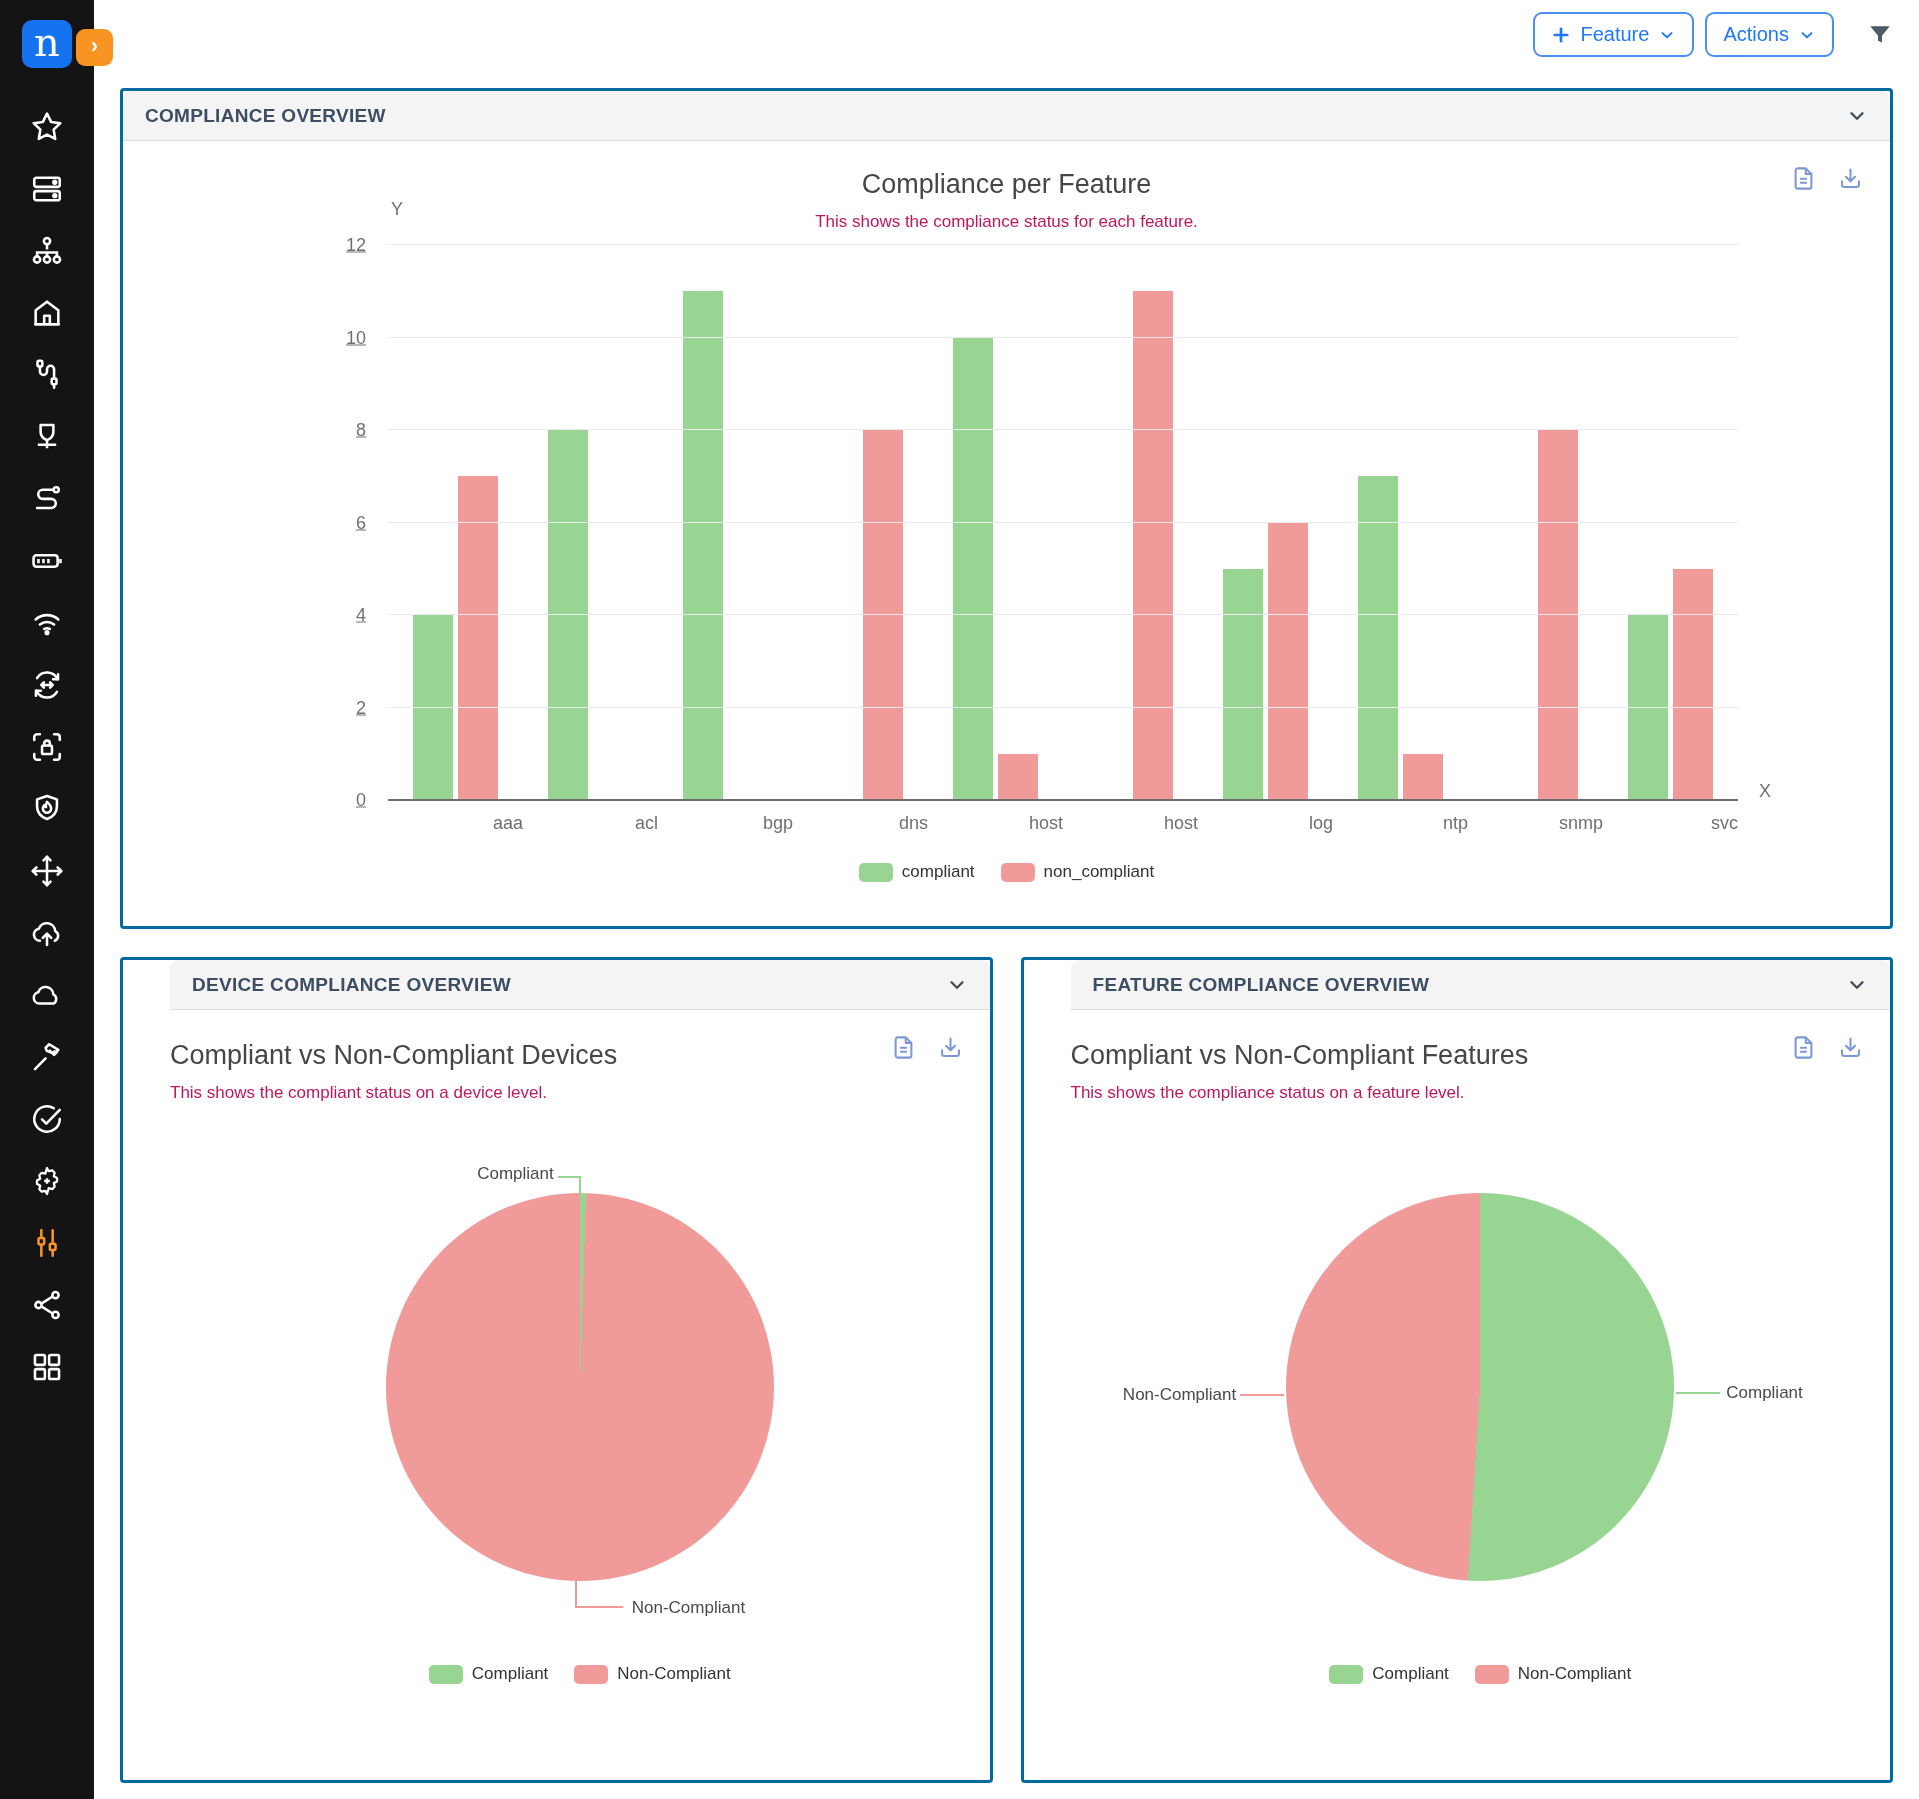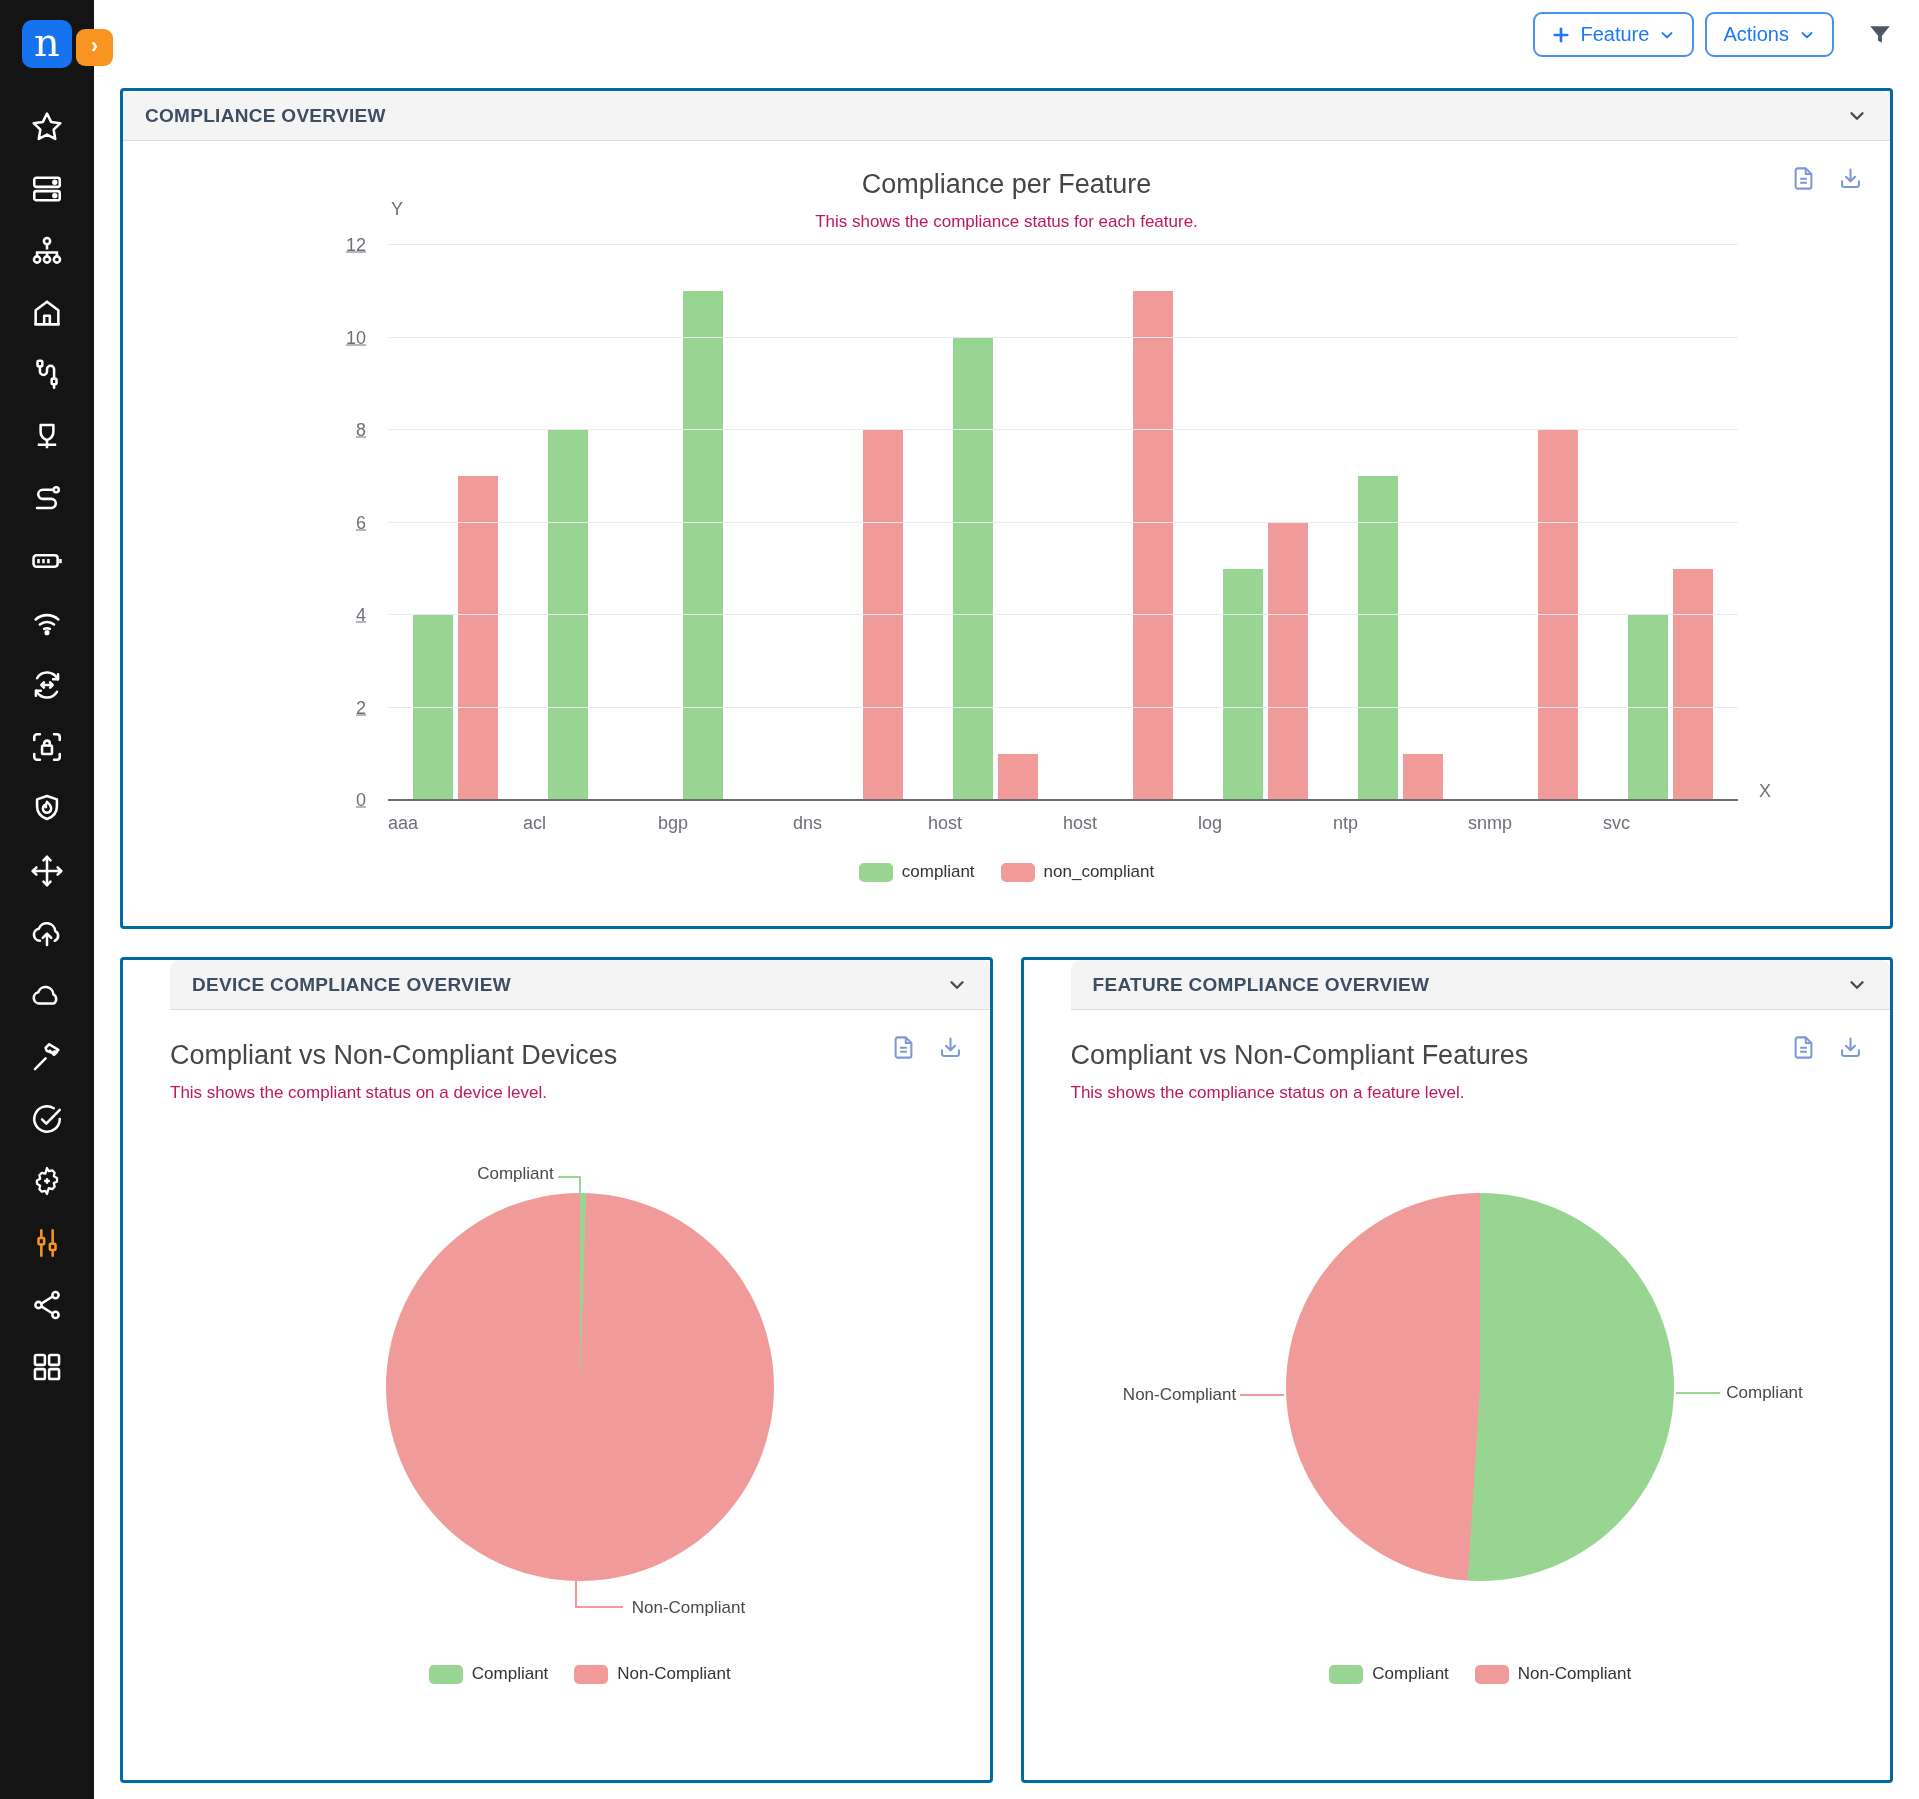--- a/index.html
+++ b/index.html
@@ -76,21 +76,21 @@
     position:absolute; left:-22px; transform:translate(-100%,50%);
     font-size:18px; color:#6e7079;text-decoration:underline;
   }
   .bar-groups { position:absolute; left:0; right:0; top:0; bottom:0; display:flex; }
   .bargroup { flex:1; display:flex; align-items:flex-end; justify-content:center; gap:5px; height:100%; }
   .bar { width:40px; }
   .baseline { position:absolute; left:0; right:0; bottom:-1px; height:2px; background:#6d6d6d; }
   .y-axis-name { position:absolute; left:268px; top:58px; font-size:18px; color:#6e7079; }
   .x-axis-name { position:absolute; left:1636px; top:640px; font-size:18px; color:#6e7079; }
   .xlabels { margin-left:265px; width:1350px; display:flex; margin-top:13px; }
-  .xlabel { flex:1; text-align:left; font-size:18px; color:#6e7079; }
+  .xlabel { flex:1; text-align:right; font-size:18px; color:#6e7079; }
   .legend { display:flex; justify-content:center; gap:26px; margin-top:28px; }
   .legend-item { display:flex; align-items:center; gap:9px; cursor:pointer; }
   .chip { width:34px; height:19px; border-radius:5px; display:inline-block; }
   .legend-label { font-size:17px; color:#333; }
   
   .row2 { display:flex; gap:28px; margin-top:28px; }
   .row2 .panel { flex:1;padding-left:47px; }
   .pie-head { text-align:left; padding-top:30px; height:126px; }
   .pie-stage { position:relative; height:522px; }
   .pie {

